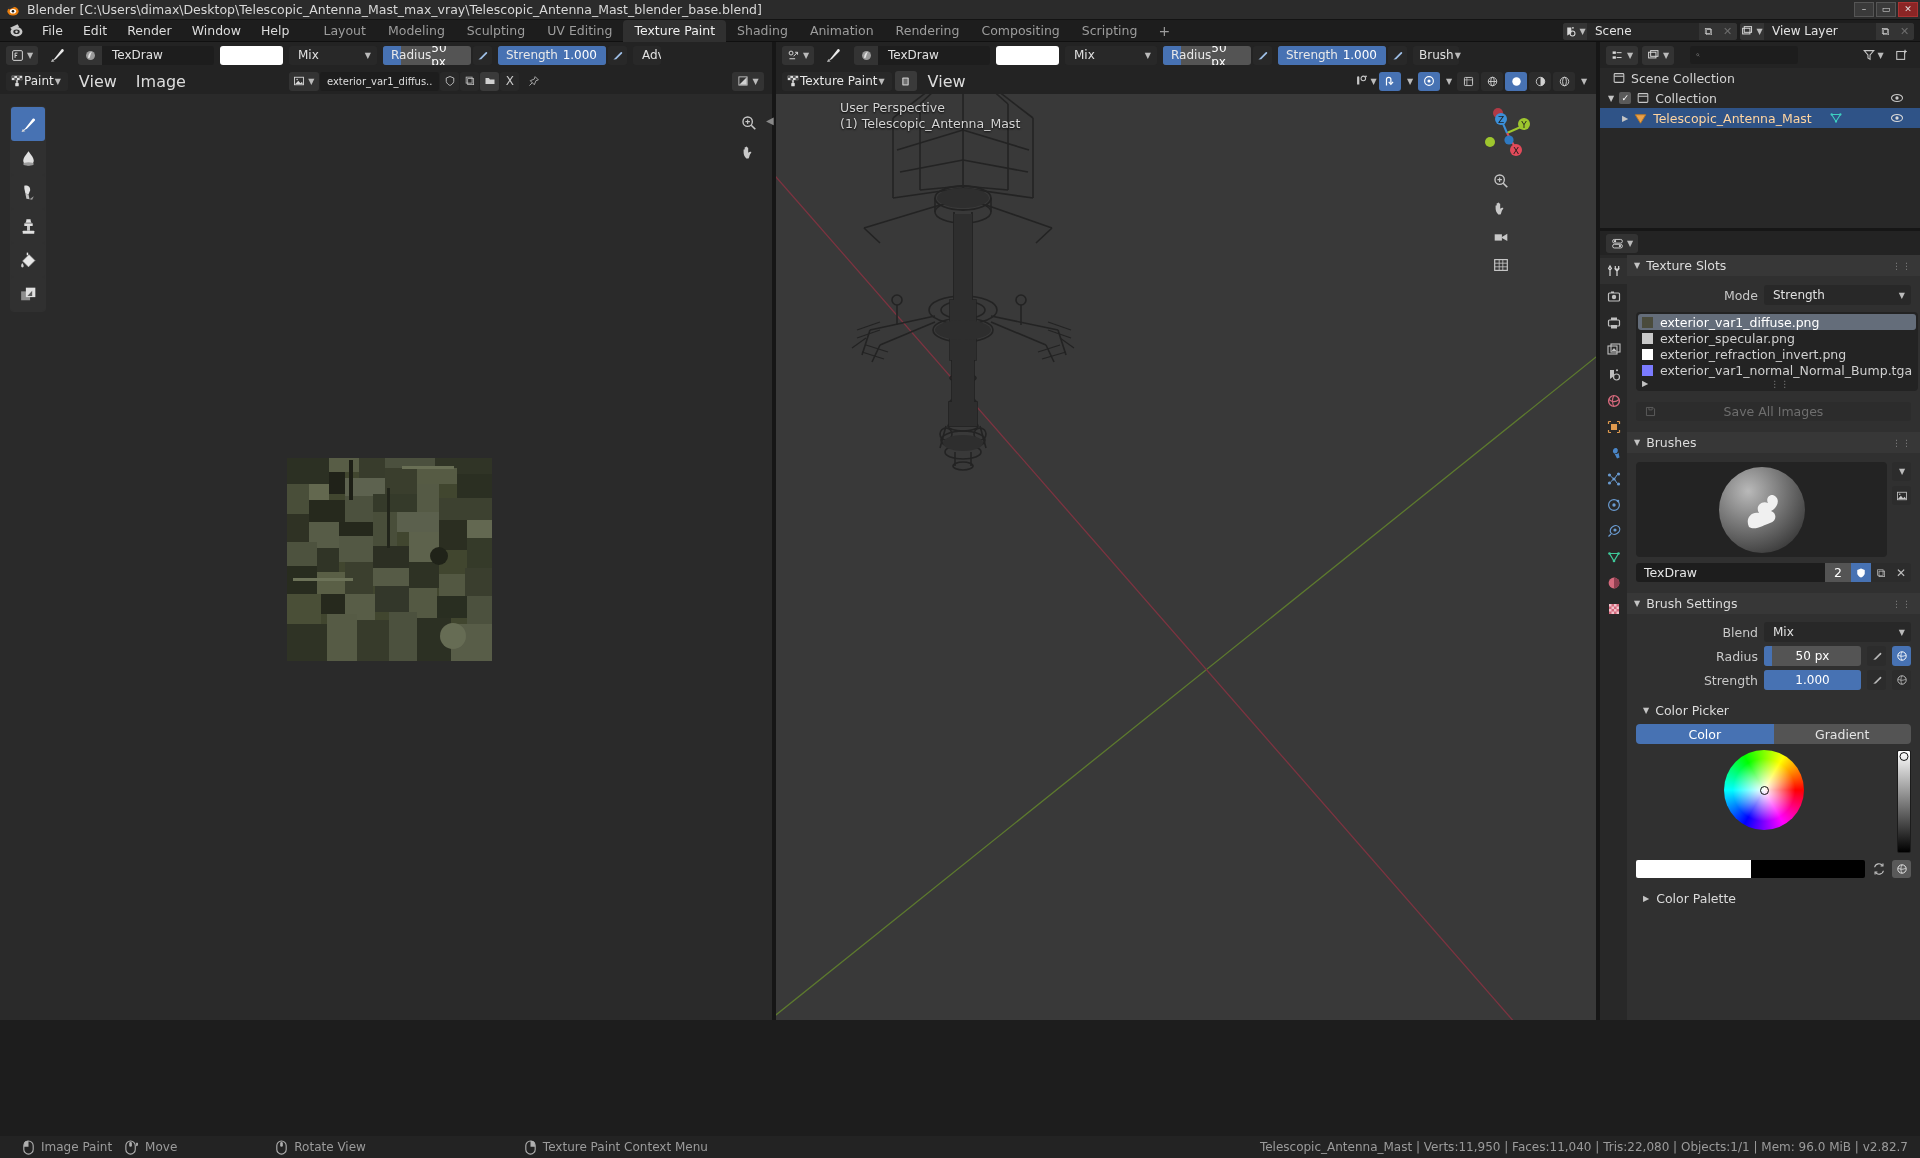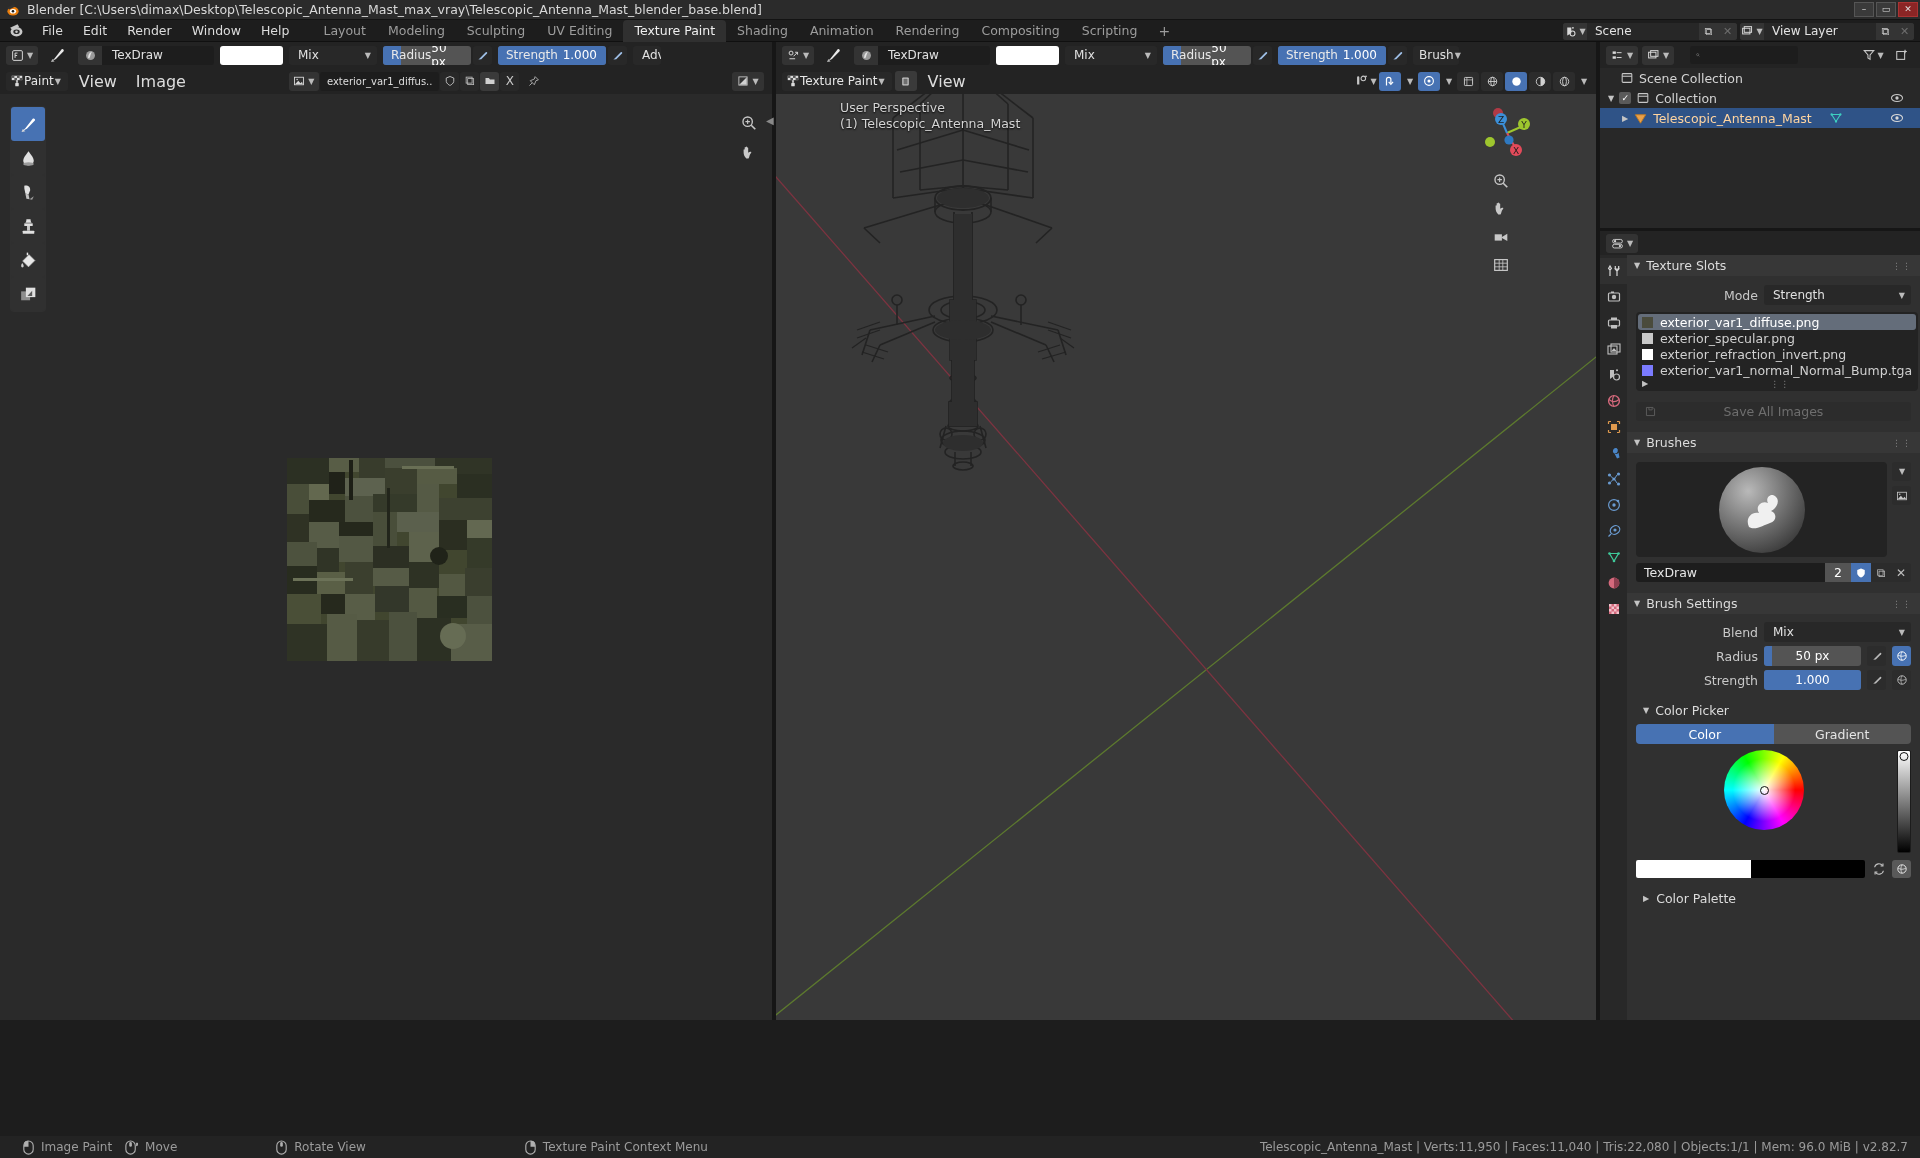--- a/index.html
+++ b/index.html
@@ -781,21 +781,21 @@
     </div>
     <div class="minibtn" style="background:transparent;width:26px;margin-right:5px;">
       <svg width="14" height="14" viewBox="0 0 16 16">
           <rect x="2" y="4" width="9" height="9" fill="none" stroke="#c8c8c8" stroke-width="1.2"></rect>
           <path d="M11.5 2 V6 M9.5 4 H13.5" stroke="#c8c8c8" stroke-width="1.3"></path>
         </svg>
     </div>
   </div>
 
   <div class="outliner" style="left:1600px; top:68px; width:320px; height:160px;">
-    <div class="ol-row" style="padding-left:20px;">
+    <div class="ol-row" style="padding-left:12px;">
       <span>
         <svg width="14" height="14" viewBox="0 0 16 16">
             <rect x="2.5" y="3" width="11" height="10" rx="1" fill="none" stroke="#c7c7c7" stroke-width="1.2"></rect>
             <path d="M2.5 6 H13.5" stroke="#c7c7c7" stroke-width="1.2"></path>
           </svg>
       </span>
       <span class="ol-label">Scene Collection</span>
     </div>
     <div class="ol-row" style="padding-left:8px;">
       <span class="tri">▼</span>

